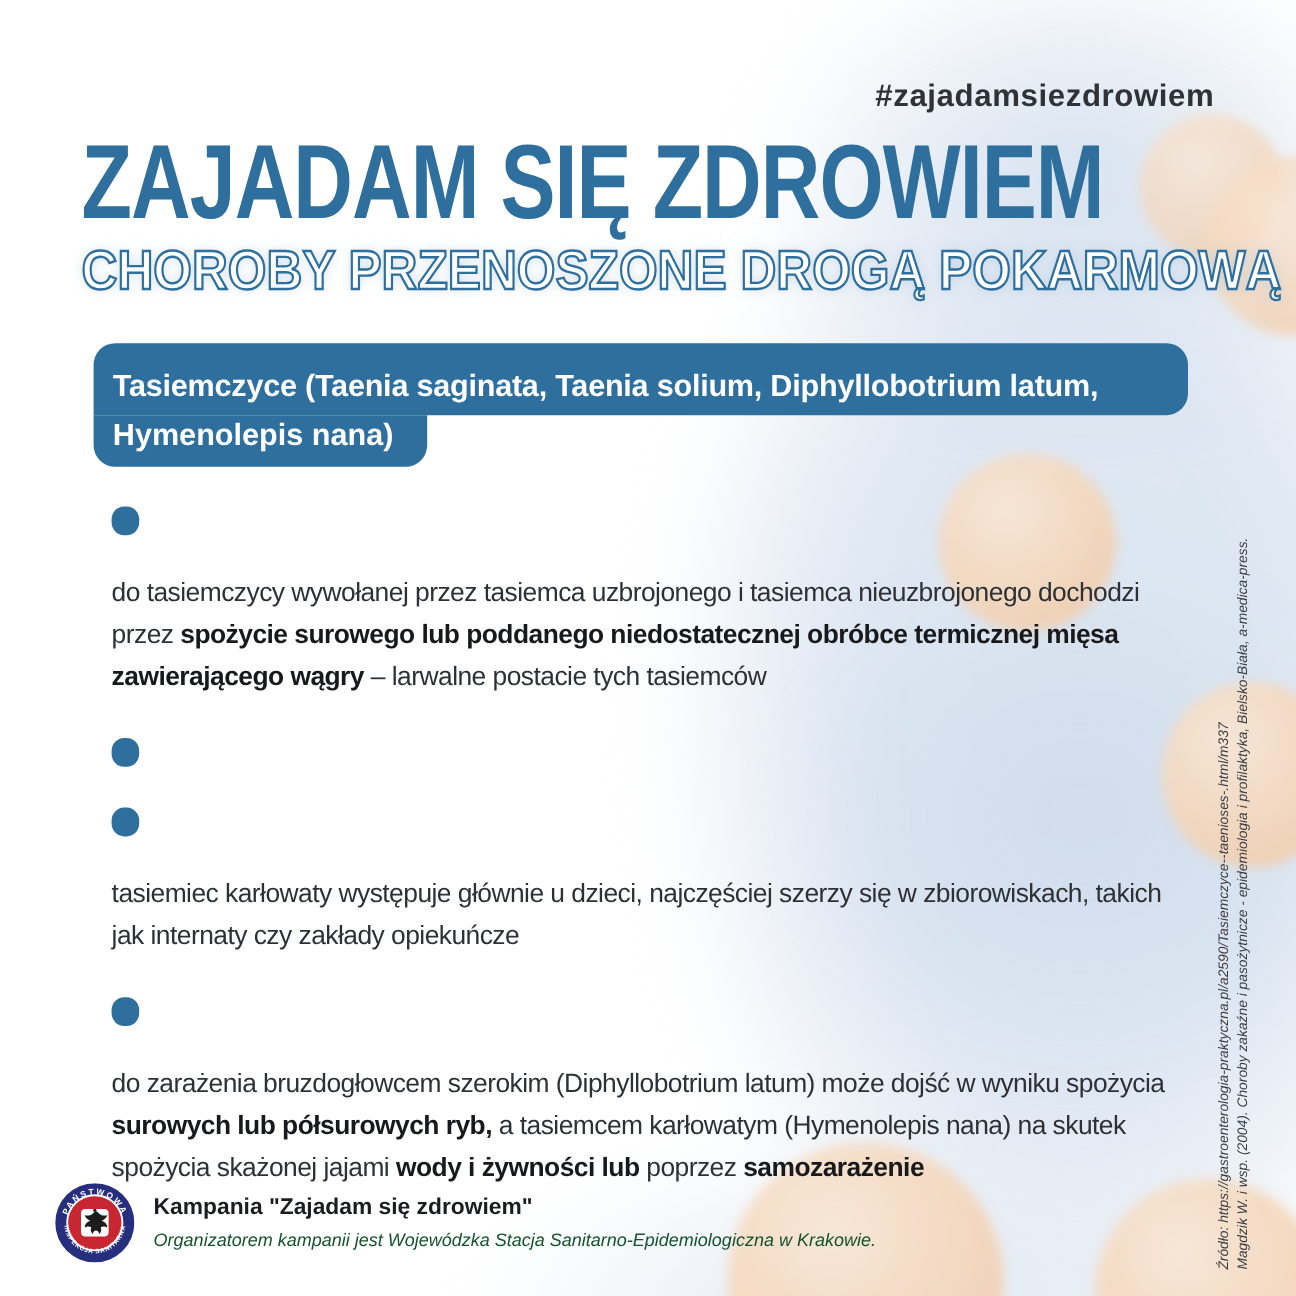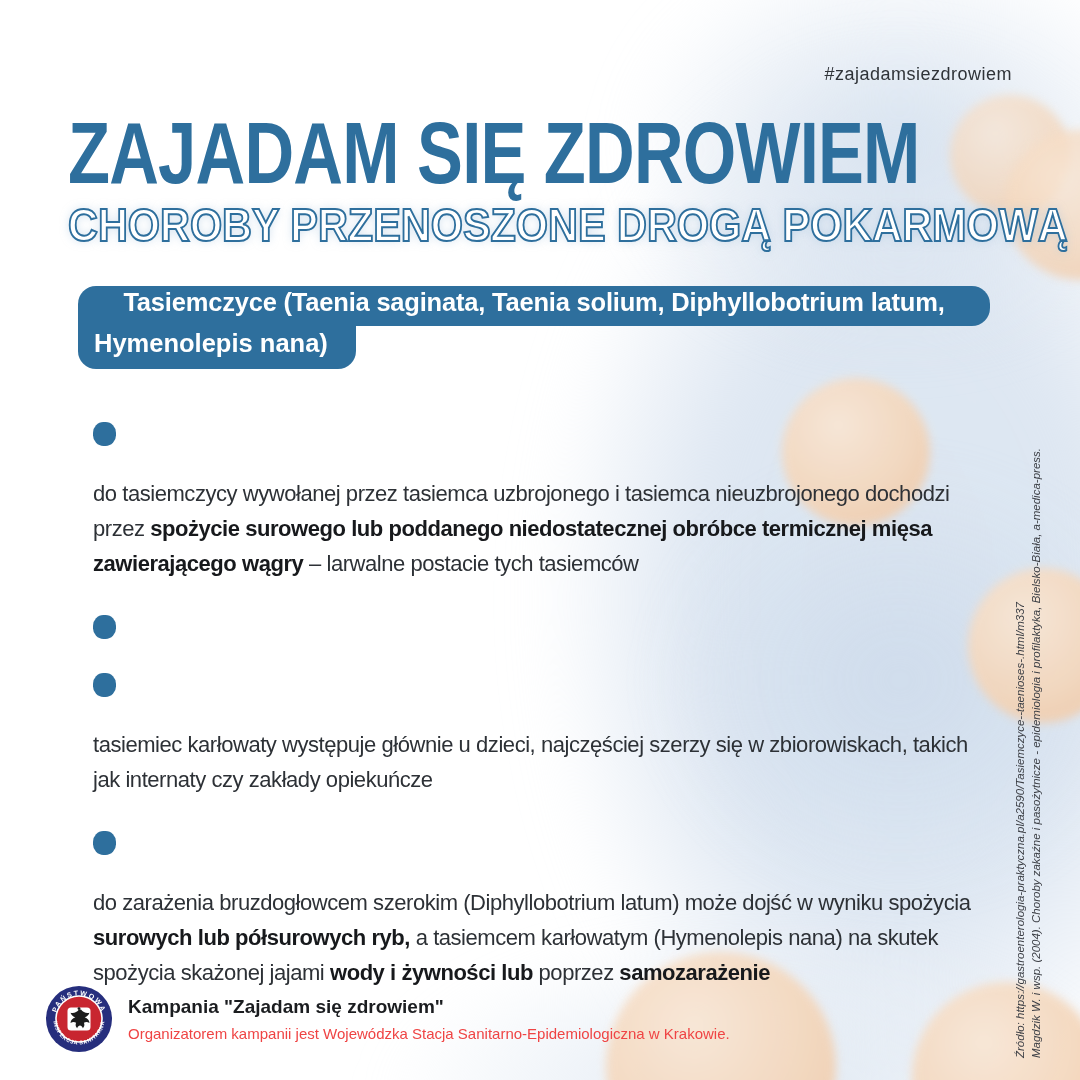--- a/index.html
+++ b/index.html
@@ -33,41 +33,41 @@
     background:radial-gradient(circle at 38% 32%,#f9e6d4 0%,#f4d6ba 55%,#eec4a0 100%);}
   .egg1{left:950px;top:95px;width:120px;height:120px;opacity:.75;}
   .egg2{left:1005px;top:130px;width:150px;height:150px;opacity:.8;}
   .egg3{left:782px;top:378px;width:148px;height:148px;opacity:.9;}
   .egg4{left:968px;top:568px;width:150px;height:155px;opacity:.9;}
   .egg5{left:606px;top:952px;width:230px;height:230px;opacity:.9;}
   .egg6{left:912px;top:982px;width:190px;height:190px;opacity:.9;}
 
   
   .hashtag{
-    position:absolute;right:68px;top:64px;font-size:18px;letter-spacing:.5px;
-    color:#2f3338;font-weight:400;
+    position:absolute;right:68px;top:64px;font-size:26px;letter-spacing:.5px;
+    color:#2f3338;font-weight:700;
   }
   .title{
     position:absolute;left:68px;top:102px;margin:0;white-space:nowrap;
     font-size:86px;font-weight:800;letter-spacing:-1px;color:#2e6f9d;
     transform:scaleX(.80) scaleY(1.02);transform-origin:left top;
   }
   .subtitle{
     position:absolute;left:68px;top:198px;margin:0;white-space:nowrap;
     font-size:46px;font-weight:800;letter-spacing:0;color:#ffffff;
     -webkit-text-stroke:2px #2e6f9d;
     text-shadow:0 0 10px rgba(164,193,221,.55);
     transform:scaleX(.90);transform-origin:left top;
   }
 
   
   .badge{position:absolute;left:78px;top:286px;width:912px;}
   .badge-line1{
     background:#2e6f9d;color:#fff;font-weight:700;font-size:25.5px;letter-spacing:-.2px;
-    padding:2px 16px 9px;border-radius:18px 18px 18px 0;white-space:nowrap;text-align:center;
+    padding:22px 16px 9px;border-radius:18px 18px 18px 0;white-space:nowrap;
   }
   .badge-line2{
     display:inline-block;background:#2e6f9d;color:#fff;font-weight:700;font-size:25.5px;
     padding:3px 28px 11px 16px;border-radius:0 0 18px 18px;white-space:nowrap;text-align:center;
   }
 
   
   .bullets{position:absolute;left:93px;top:416px;width:885px;}
   .bullet{display:flex;gap:30px;margin-bottom:28px;flex-direction:column;}
   .dot{flex:0 0 auto;width:23px;height:24px;margin-top:6px;border-radius:45%;background:#2e6f9d;}
@@ -81,21 +81,21 @@
     position:absolute;left:1012px;top:1058px;width:562px;
     transform:rotate(-90deg);transform-origin:0 0;
     font-style:italic;font-size:11.5px;line-height:16px;color:#3b3e44;white-space:nowrap;
   }
 
   
   .footer{position:absolute;left:46px;top:986px;display:flex;gap:16px;align-items:flex-start;}
   .logo{flex:0 0 auto;}
   .footer-text{padding-top:10px;}
   .footer-line1{font-size:19px;font-weight:700;color:#1b1d20;margin:0;}
-  .footer-line2{font-size:15px;color:#ef4444;margin:7px 0 0 0;}
+  .footer-line2{font-size:15px;color:#14532d;margin:7px 0 0 0;font-style:italic;}
 </style>
 </head>
 <body>
 
 <div class="canvas">
 
   <div class="bg blob-blue-main"></div>
   <div class="bg blob-blue-top"></div>
   <div class="bg egg egg1"></div>
   <div class="bg egg egg2"></div>

